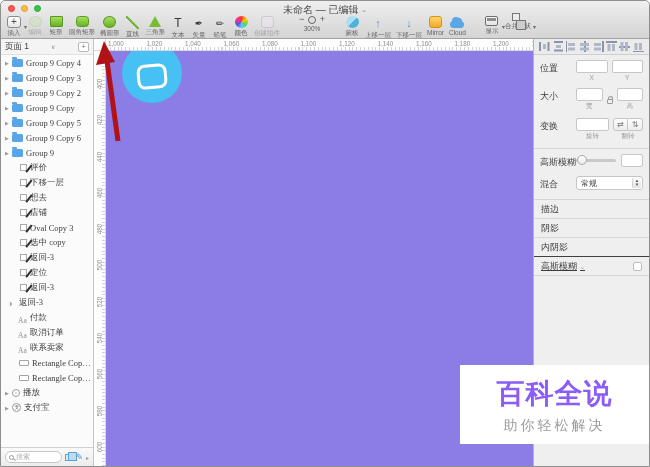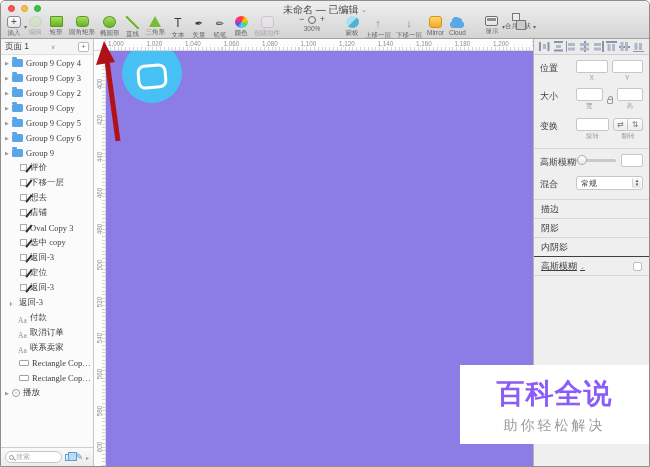--- a/index.html
+++ b/index.html
@@ -507,20 +507,25 @@
           </div>
 
 
           <div class="row play has-disc">
             <span class="disc"></span>
             <span class="icon"></span>
             <span class="label">播放</span>
           </div>
 
 
+          <div class="row alipay has-disc">
+            <span class="disc"></span>
+            <span class="icon"></span>
+            <span class="label">支付宝</span>
+          </div>
 
           <div class="row folder has-disc">
 
             <span class="label"></span>
           </div>
         </div>
       <div class="sb-footer">
         <div class="search-box">
           <span class="search-lens"></span>
           <span class="search-ph">搜索</span>

